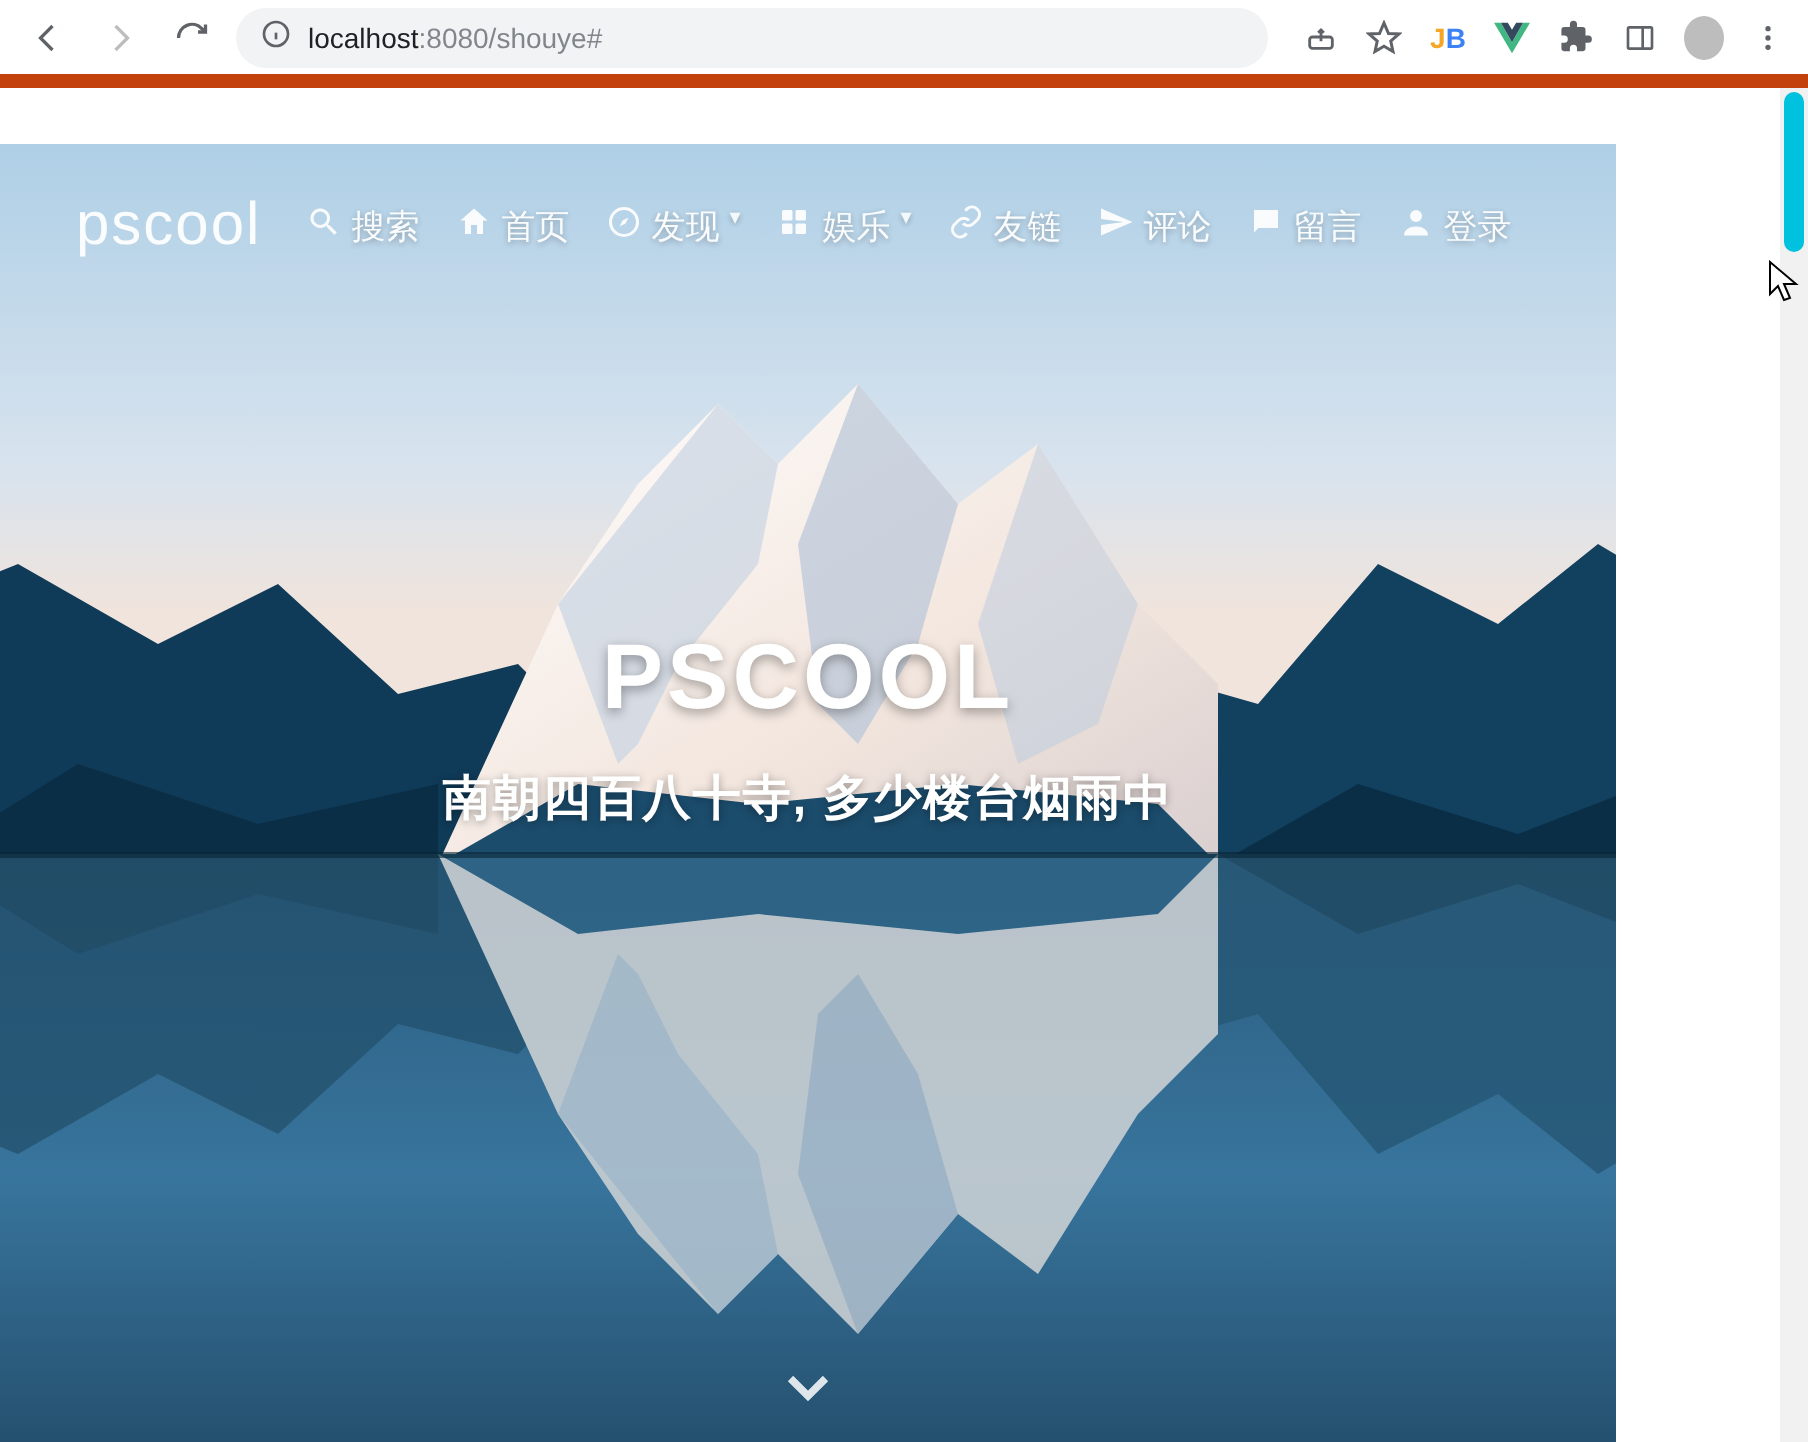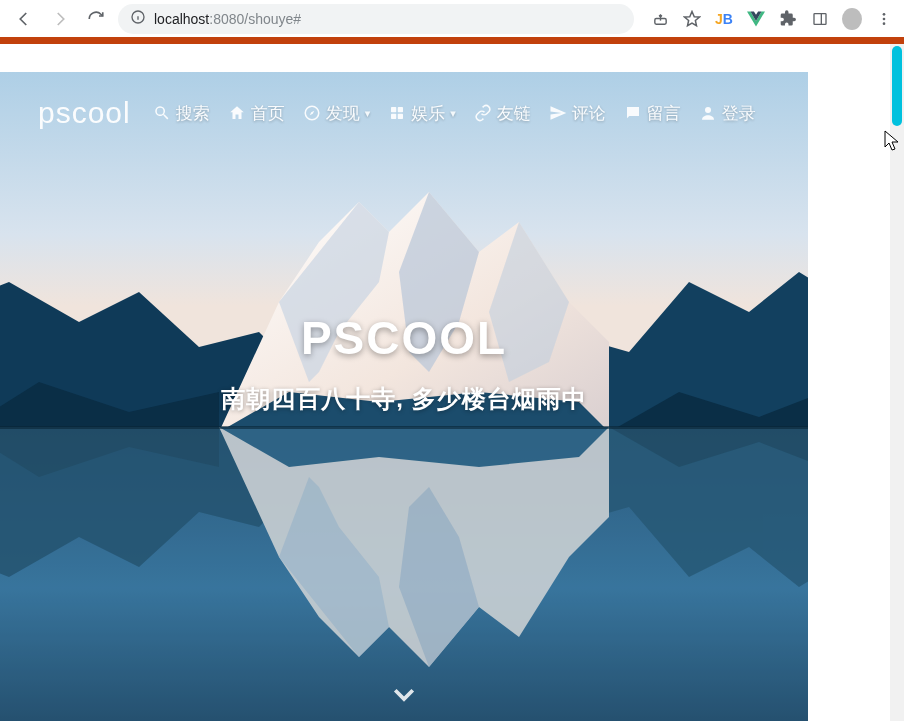--- a/index.html
+++ b/index.html
@@ -85,21 +85,21 @@
     .brand {
       font-size: 30px;
       font-weight: 400;
       letter-spacing: 1px;
       color: #fff;
       opacity: 0.95;
       margin-right: 4px;
     }
     .nav-item {
       display: inline-flex;
-      align-items: center;
+      align-items: flex-start;
       gap: 5px;
       color: #fff;
       opacity: 0.92;
       cursor: pointer;
       white-space: nowrap;
       text-shadow: 0 1px 3px rgba(0,0,0,0.3);
     }
     .nav-item .chev { font-size: 11px; opacity: 0.9; }
     .nav-ico { width: 18px; height: 18px; display: inline-flex; align-items: center; justify-content: center; }
     .nav-ico svg { width: 18px; height: 18px; fill: #fff; }

